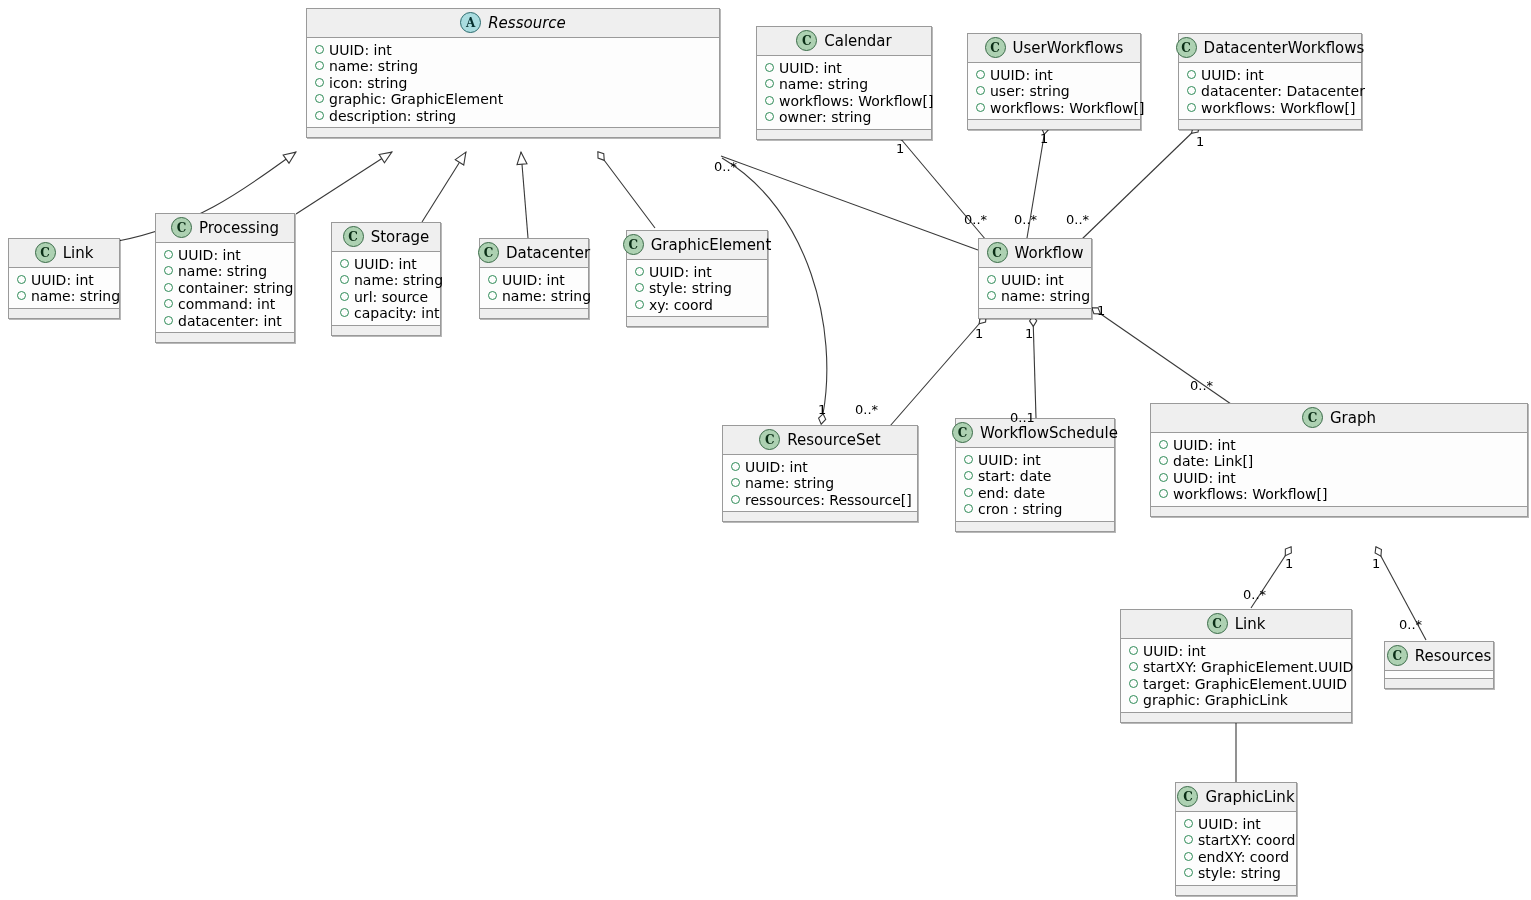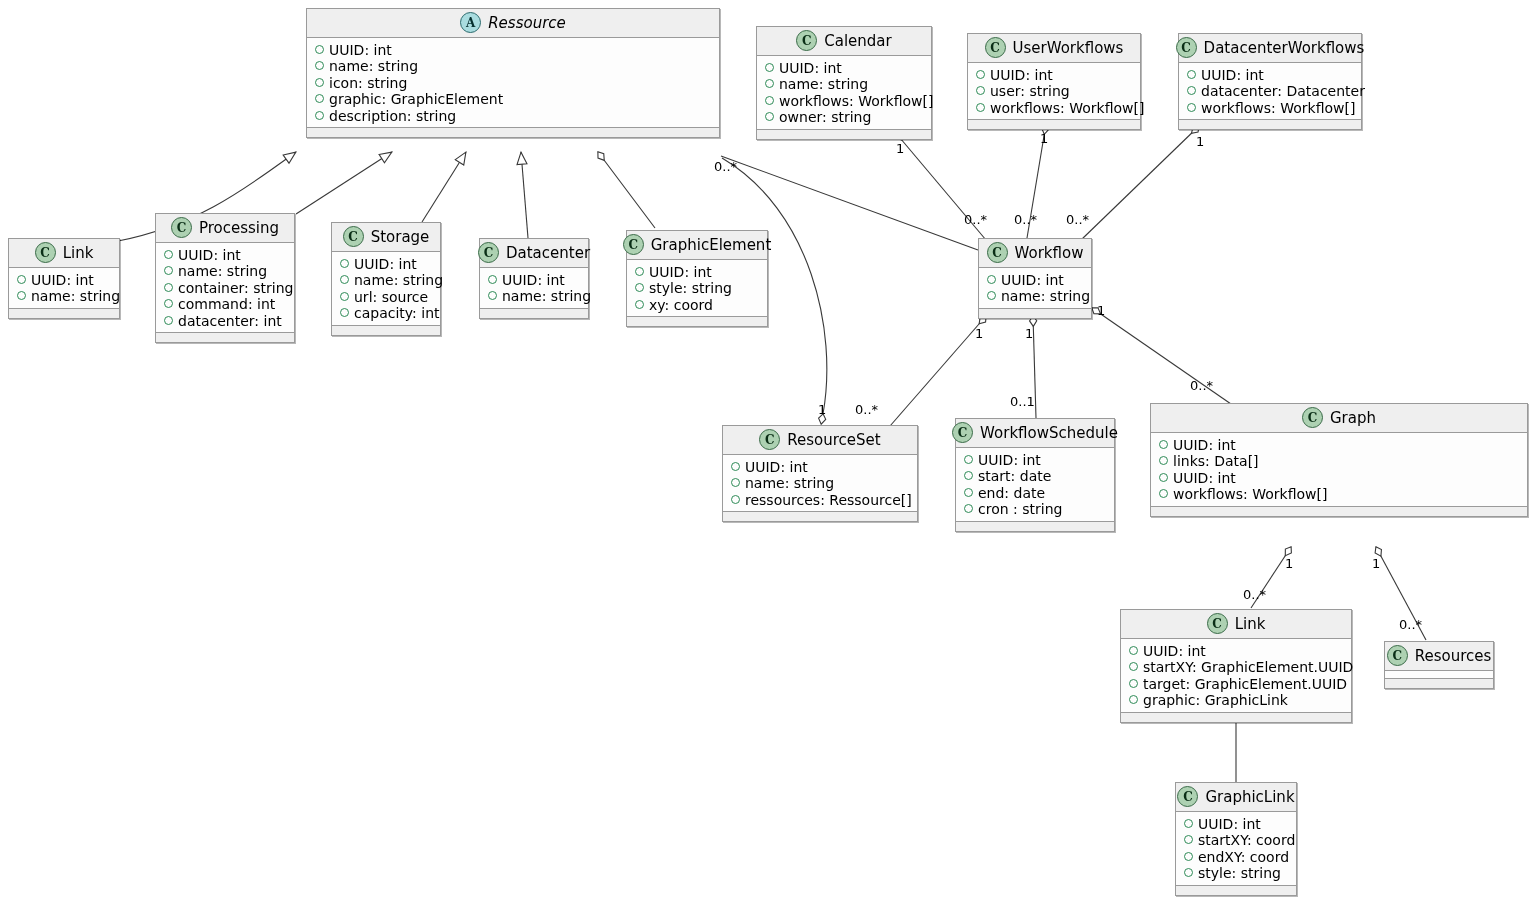--- a/index.html
+++ b/index.html
@@ -383,21 +383,21 @@
           <span class="stereo">C</span>
           <span class="title">Graph</span>
         </div>
         <div class="uml-body">
           <div class="attr">
             <span class="vis"></span>
             <span>UUID: int</span>
           </div>
           <div class="attr">
             <span class="vis"></span>
-            <span>links: Data[]</span>
+            <span>date: Link[]</span>
           </div>
           <div class="attr">
             <span class="vis"></span>
             <span>UUID: int</span>
           </div>
           <div class="attr">
             <span class="vis"></span>
             <span>workflows: Workflow[]</span>
           </div>
         </div>
@@ -466,21 +466,21 @@
       <div class="mult" style="left: 714px; top: 159px;">0..*</div>
       <div class="mult" style="left: 896px; top: 141px;">1</div>
       <div class="mult" style="left: 1040px; top: 131px;">1</div>
       <div class="mult" style="left: 1196px; top: 134px;">1</div>
       <div class="mult" style="left: 964px; top: 212px;">0..*</div>
       <div class="mult" style="left: 1014px; top: 212px;">0..*</div>
       <div class="mult" style="left: 1066px; top: 212px;">0..*</div>
       <div class="mult" style="left: 975px; top: 326px;">1</div>
       <div class="mult" style="left: 1025px; top: 326px;">1</div>
       <div class="mult" style="left: 1097px; top: 303px;">1</div>
-      <div class="mult" style="left: 1010px; top: 394px;">0..1</div>
+      <div class="mult" style="left: 1010px; top: 410px;">0..1</div>
       <div class="mult" style="left: 1190px; top: 378px;">0..*</div>
       <div class="mult" style="left: 818px; top: 402px;">1</div>
       <div class="mult" style="left: 855px; top: 402px;">0..*</div>
       <div class="mult" style="left: 1285px; top: 556px;">1</div>
       <div class="mult" style="left: 1243px; top: 587px;">0..*</div>
       <div class="mult" style="left: 1372px; top: 556px;">1</div>
       <div class="mult" style="left: 1399px; top: 617px;">0..*</div>
     </div>
 
 </div>

